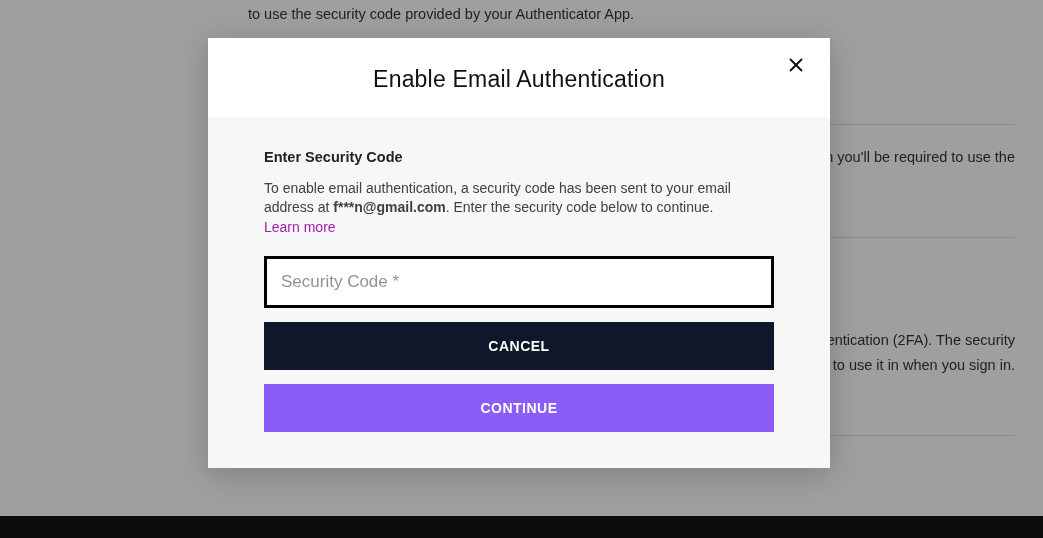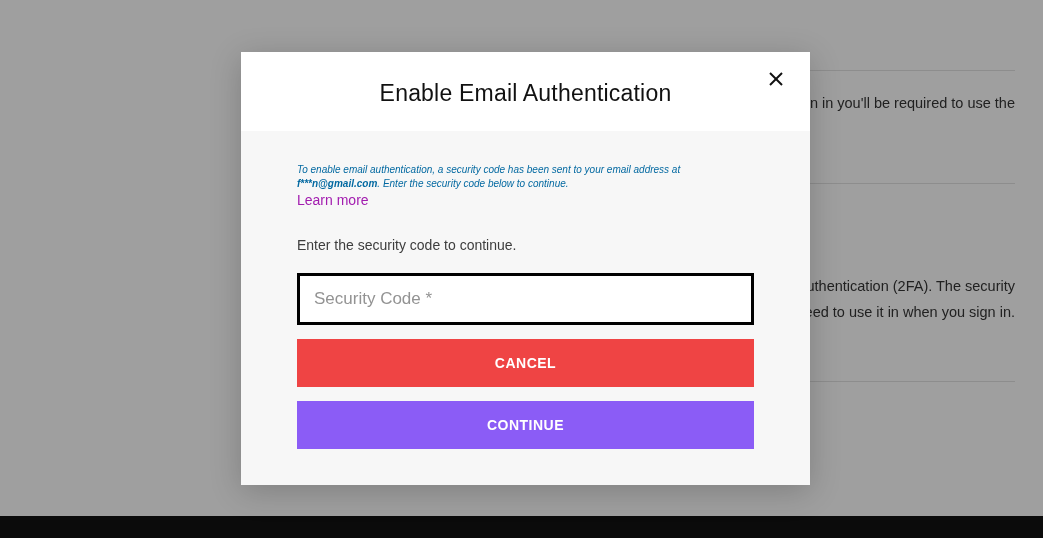--- a/index.html
+++ b/index.html
@@ -35,25 +35,24 @@
 
   
   .dim {
     position: absolute; inset: 0;
     background: rgba(0,0,0,0.35);
   }
 
   
   .modal {
     position: absolute;
-    left: 208px; top: 52px;
-    width: 569px;
+    left: 208px; top: 38px;
+    width: 622px;
     background: #fff;
     box-shadow: 0 6px 30px rgba(0,0,0,0.2);
-    margin-left: 33px;
   }
   .modal-header {
     position: relative;
     background: #fff;
     padding: 28px 20px 24px;
     text-align: center;
   }
   .modal-title {
     font-size: 23px;
     color: #111;
@@ -75,24 +74,23 @@
     background: #f7f7f7;
     padding: 32px 56px 36px;
   }
   .sub-heading {
     font-size: 14.5px;
     font-weight: 700;
     color: #222;
     margin-bottom: 14px;
   }
   .desc {
-    font-size: 10px;
-    color: #0369a1;
+    font-size: 14px;
+    color: #404040;
     line-height: 1.35;
-    font-style: italic;
   }
   .desc .email { font-weight: 700; }
   .learn-more {
     display: inline-block;
     margin-top: 2px;
     color: #a21caf;
     font-size: 14px;
     text-decoration: none;
   }
   .instruction {
@@ -115,28 +113,31 @@
     width: 100%;
     height: 48px;
     border: none;
     text-transform: uppercase;
     letter-spacing: 0.5px;
     font-size: 14px;
     font-weight: 700;
     cursor: pointer;
     margin-top: 14px;
   }
-  .btn-cancel  { background: #ef4444; color: #fff; }
+  .btn-cancel  { background: #0f172a; color: #fff; }
   .btn-continue{ background: #8b5cf6; color: #fff; }
 </style>
 </head>
 <body>
 
 <div class="bg-page">
   <div class="bg-content">
+    <div class="bg-section first">
+      <p class="bg-text">to use the security code provided by your Authenticator App.</p>
+    </div>
     <div class="bg-spacer1"></div>
     <div class="bg-section">
       <p class="bg-text" style="text-align:right;">gn in you'll be required to use the</p>
       <div style="height:40px;"></div>
     </div>
     <div class="bg-section">
       <div style="height:70px;"></div>
       <p class="bg-text" style="text-align:right;">uthentication (2FA). The security</p>
       <p class="bg-text" style="text-align:right;">need to use it in when you sign in.</p>
       <div style="height:30px;"></div>
@@ -154,22 +155,22 @@
     <button class="close-btn">
       <span>
         <svg width="14" height="14" viewBox="0 0 14 14">
             <line x1="1" y1="1" x2="13" y2="13" stroke="#111" stroke-width="2"></line>
             <line x1="13" y1="1" x2="1" y2="13" stroke="#111" stroke-width="2"></line>
           </svg>
       </span>
     </button>
   </div>
   <div class="modal-body">
+    <div class="sub-heading">Enter Security Code</div>
     <p class="desc">
       <span>To enable email authentication, a security code has been sent to your email address at </span><span class="email">f***n@gmail.com</span><span>. Enter the security code below to continue.</span>
     </p>
     <a href="#" class="learn-more">Learn more</a>
-    <p class="instruction">Enter the security code to continue.</p>
     <input type="text" class="code-input" placeholder="Security Code *" style="">
     <button class="btn btn-cancel">Cancel</button>
     <button class="btn btn-continue">Continue</button>
   </div>
 </div>
 
 </body></html>

